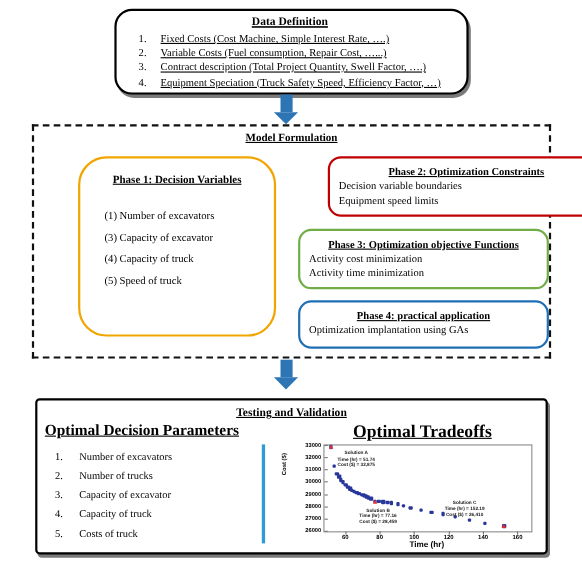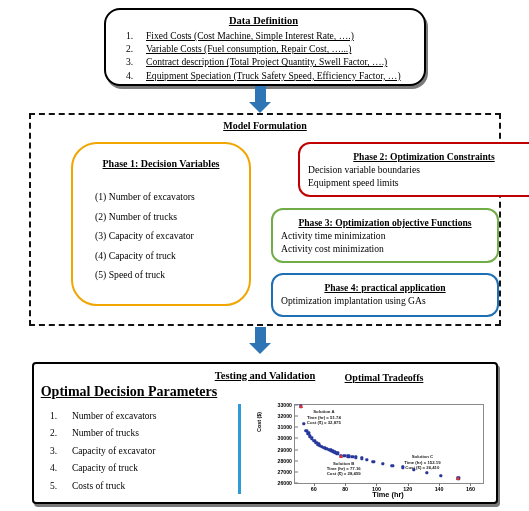--- a/index.html
+++ b/index.html
@@ -136,22 +136,22 @@
     position:absolute;left:14px;top:44px;
     list-style:none;margin:0;padding:0;
   }
   .odp-list li{
     font-size:9.5px;line-height:17.4px;
     padding-left:24px;position:relative;white-space:nowrap;
   }
   .odp-list li .num{position:absolute;left:2px;top:0;}
 
   #ot-title{
-    position:absolute;left:250px;top:8px;width:200px;
-    font-size:10px;
+    position:absolute;left:250px;top:20px;width:200px;
+    font-size:16px;
     font-family:Liberation Serif, serif;
   }
 
   
   #divider{
     position:absolute;left:204px;top:40px;
     width:3px;height:90px;background:#2E9BD6;
   }
 
   
@@ -234,37 +234,36 @@
   <div class="head"></div>
 </div>
 
 <div id="model-formulation">
   <div class="hdr" id="mf-title">Model Formulation</div>
 
   <div id="phase1-box">
     <div class="hdr">Phase 1: Decision Variables</div>
     <ul class="p1-list">
       <li>(1) Number of excavators</li>
-      <li>(2) Number of trucks</li>
       <li>(3) Capacity of excavator</li>
       <li>(4) Capacity of truck</li>
       <li>(5) Speed of truck</li>
     </ul>
   </div>
 
   <div class="phase-box" id="phase2-box">
     <div class="hdr">Phase 2: Optimization Constraints</div>
     <div class="ln">Decision variable boundaries</div>
     <div class="ln">Equipment speed limits</div>
   </div>
 
   <div class="phase-box" id="phase3-box">
     <div class="hdr">Phase 3: Optimization objective Functions</div>
+    <div class="ln">Activity cost minimization</div>
     <div class="ln">Activity time minimization</div>
-    <div class="ln">Activity cost minimization</div>
   </div>
 
   <div class="phase-box" id="phase4-box">
     <div class="hdr">Phase 4: practical application</div>
     <div class="ln">Optimization implantation using GAs</div>
   </div>
 </div>
 
 <div class="arrow" id="arrow-bottom">
   <div class="stem"></div>

